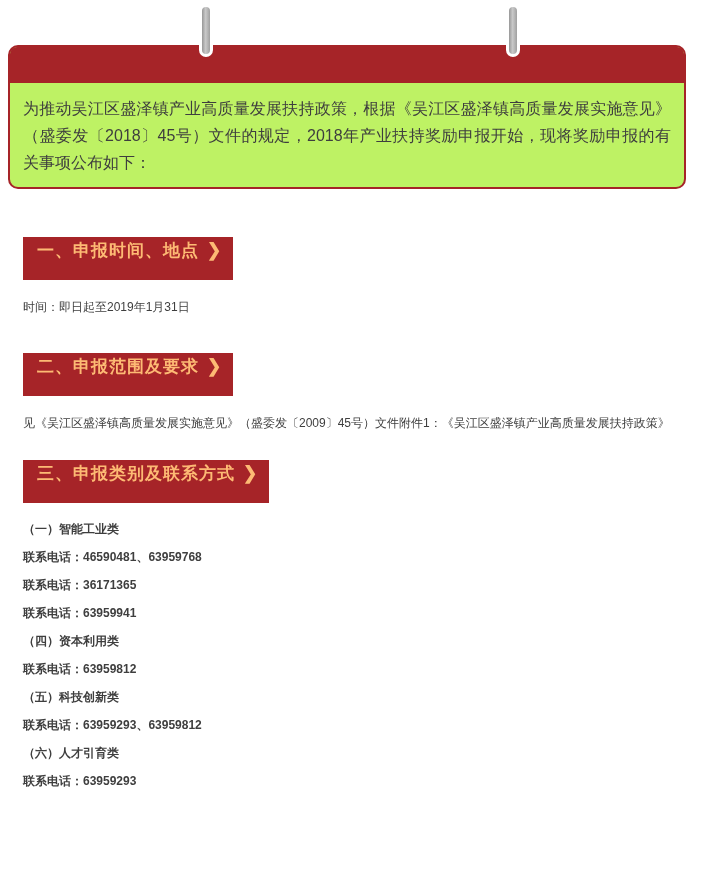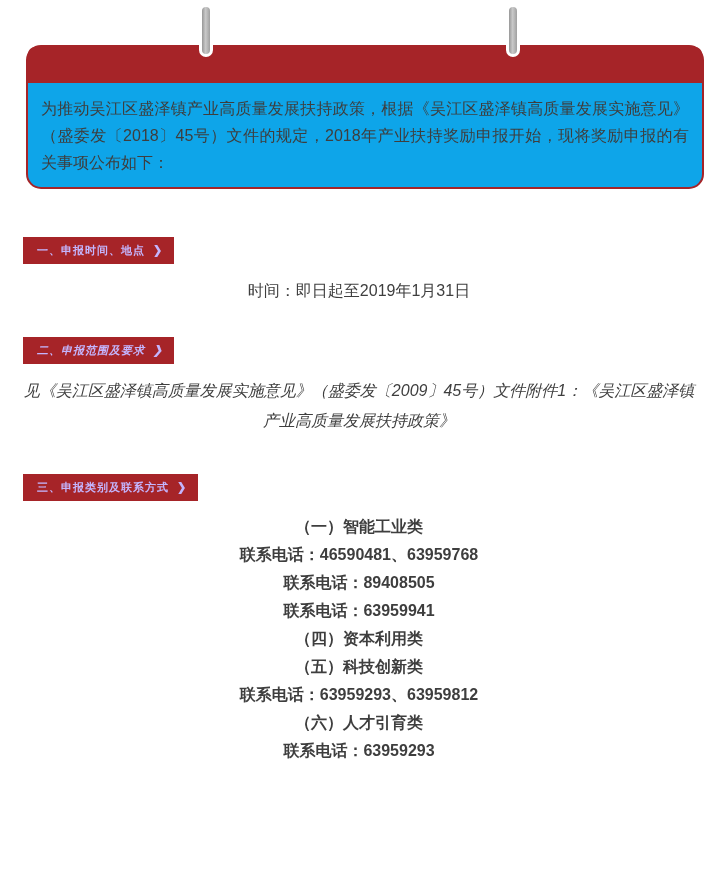--- a/index.html
+++ b/index.html
@@ -18,62 +18,61 @@
     border-radius:9px;
     background:linear-gradient(90deg,#979797,#c9c9c9 45%,#a0a0a0);
     border:3px solid #ffffff;
     z-index:3;
   }
   .pin-left { left:199px; }
   .pin-right { left:506px; }
 
   
   .notice-box {
-    position:absolute; left:26px; top:45px; width:678px;
+    position:absolute; left:8px; top:45px; width:678px;
     border:2px solid var(--accent);
-    border-radius:15px;
-    background:#0ea5e9;
+    border-radius:10px;
+    background:#bef264;
     z-index:1;
   }
   .notice-header {
     height:36px;
     background:var(--accent);
     border-radius:7px 7px 0 0;
   }
   .notice-body { padding:12px 13px 11px 13px; }
   .intro-text {
     font-size:16px; line-height:27px; color:var(--text);
     text-align:justify; text-justify:inter-ideograph;
     word-break:break-all;
   }
 
   
   .sections {
     position:absolute; left:23px; top:237px; width:678px;
   }
   .section { margin-bottom:31px; }
-  .section:nth-child(2) { margin-bottom:38px;font-style:italic; }
+  .section:nth-child(2) { margin-bottom:22px; }
   .badge-row { margin-bottom:12px; font-size:0; }
   .badge {
     display:inline-block;
-    background:var(--accent); color:#c4b5fd;
-    font-size:11px; font-weight:bold; line-height:27px;
+    background:var(--accent); color:#fdba74;
+    font-size:17px; font-weight:bold; line-height:27px;
     letter-spacing:1px;
-    padding:0 12px 0 14px;
+    padding:0 12px 16px 14px;
     white-space:nowrap;
   }
   .badge .chev {
     display:inline-block; margin-left:8px; letter-spacing:0;
     font-weight:bold; transform:scaleY(1.05);
   }
   .line {
-    font-size:16px; line-height:30px; color:var(--text);
+    font-size:12px; line-height:30px; color:var(--text);
     word-break:break-all;
     max-width:672px;
-    text-align:center;
   }
   .item-category, .item-phone { line-height:28px;font-weight:bold; }
 </style>
 </head>
 <body>
 
 <div class="page">
 
   <div class="pin pin-left"></div>
   <div class="pin pin-right"></div>
@@ -91,22 +90,23 @@
         <p class="line">时间：即日起至2019年1月31日</p>
       </section>
       <section class="section">
         <div class="badge-row"><span class="badge"><span>二、申报范围及要求</span><span class="chev">❯</span></span></div>
         <p class="line">见《吴江区盛泽镇高质量发展实施意见》（盛委发〔2009〕45号）文件附件1：《吴江区盛泽镇产业高质量发展扶持政策》</p>
       </section>
       <section class="section">
         <div class="badge-row"><span class="badge"><span>三、申报类别及联系方式</span><span class="chev">❯</span></span></div>
         <p class="line item-category">（一）智能工业类</p>
         <p class="line item-phone">联系电话：46590481、63959768</p>
-        <p class="line item-phone">联系电话：89408505</p>
+        <p class="line item-phone">联系电话：36171365</p>
         <p class="line item-phone">联系电话：63959941</p>
         <p class="line item-category">（四）资本利用类</p>
+        <p class="line item-phone">联系电话：63959812</p>
         <p class="line item-category">（五）科技创新类</p>
         <p class="line item-phone">联系电话：63959293、63959812</p>
         <p class="line item-category">（六）人才引育类</p>
         <p class="line item-phone">联系电话：63959293</p>
       </section>
     </div>
 </div>
 
 </body></html>

